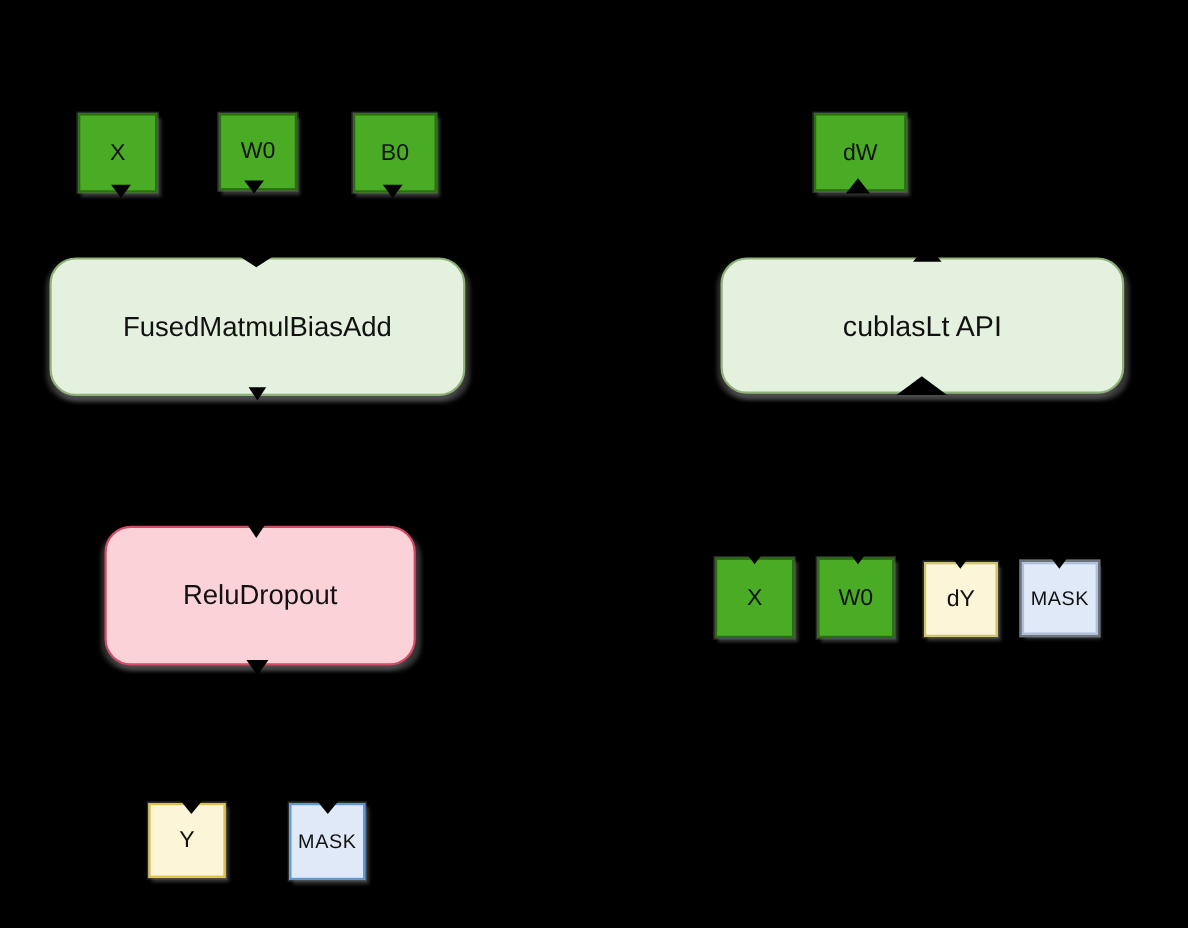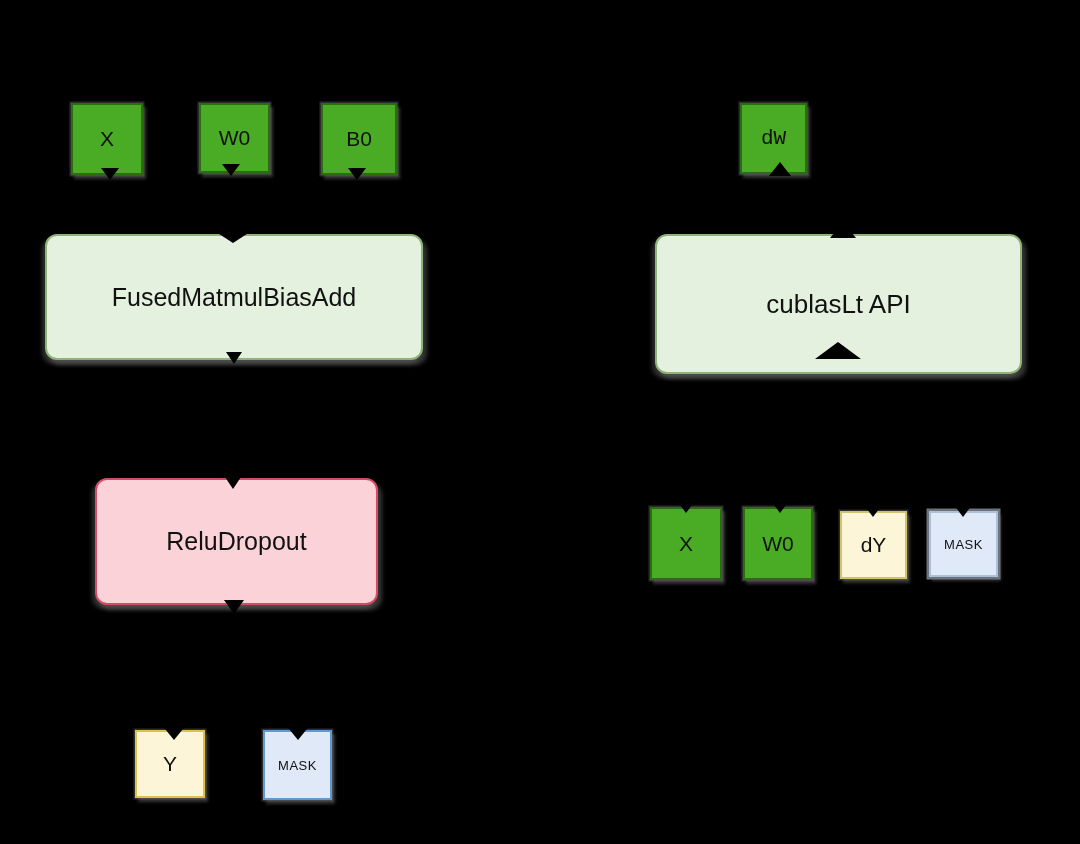--- a/index.html
+++ b/index.html
@@ -22,25 +22,25 @@
     font-size:21px;
     border-width:2.5px;border-style:solid;
     box-shadow:3px 4px 3px rgba(115,115,115,0.45), 0 0 0 1.5px rgba(130,130,130,0.35);
   }
   .sq.green{background:var(--green-fill);border-color:var(--green-border);}
   .sq.cream{background:var(--cream-fill);border-color:var(--cream-border);}
   .sq.cream2{background:var(--cream-fill);border-color:var(--cream-border-2);justify-content:center;}
   .sq.blue{background:var(--blue-fill);border-color:var(--blue-border);}
   .sq.blue2{background:var(--blue-fill);border-color:var(--blue-border-2);
     box-shadow:0 0 0 2.5px #6e747c, 3px 4px 3px rgba(115,115,115,0.45);}
-  .sq.small-text{font-size:13px;letter-spacing:0.5px;}
+  .sq.small-text{font-size:18px;letter-spacing:0.5px;}
   
   .op{
     font-size:25px;
-    border-radius:12px;
+    border-radius:24px;
     border-width:2.5px;border-style:solid;
     box-shadow:-3px 4px 4px rgba(115,115,115,0.40), 4px 5px 4px rgba(115,115,115,0.45);
     text-align:right;
   }
   .op.lightgreen{background:var(--lightgreen-fill);border-color:var(--lightgreen-border);}
   .op.pink{background:var(--pink-fill);border-color:var(--pink-border);}
   
   .tri{position:absolute;width:0;height:0;z-index:5;}
   .tri.down{border-left-style:solid;border-right-style:solid;
     border-left-color:transparent;border-right-color:transparent;
@@ -72,25 +72,25 @@
     <span>ReluDropout</span>
   </div>
 
   <div class="node sq cream" style="left:135px;top:730px;width:70px;height:68px;">
     <span>Y</span>
   </div>
   <div class="node sq blue small-text" style="left:263px;top:730px;width:69px;height:70px;">
     <span>MASK</span>
   </div>
 
-  <div class="node sq green" style="left:740px;top:103px;width:67px;height:71px;font-family:Liberation Mono, monospace;">
+  <div class="node sq green" style="left:740px;top:103px;width:84px;height:71px;">
     <span>dW</span>
   </div>
 
-  <div class="node op lightgreen" style="left:655px;top:234px;width:367px;height:140px;font-size:26px;">
+  <div class="node op lightgreen" style="left:655px;top:234px;width:367px;height:124px;font-size:26px;">
     <span>cublasLt API</span>
   </div>
 
   <div class="node sq green" style="left:650px;top:507px;width:72px;height:73px;">
     <span>X</span>
   </div>
   <div class="node sq green" style="left:743px;top:507px;width:70px;height:73px;">
     <span>W0</span>
   </div>
   <div class="node sq cream2" style="left:840px;top:511px;width:67px;height:68px;">

